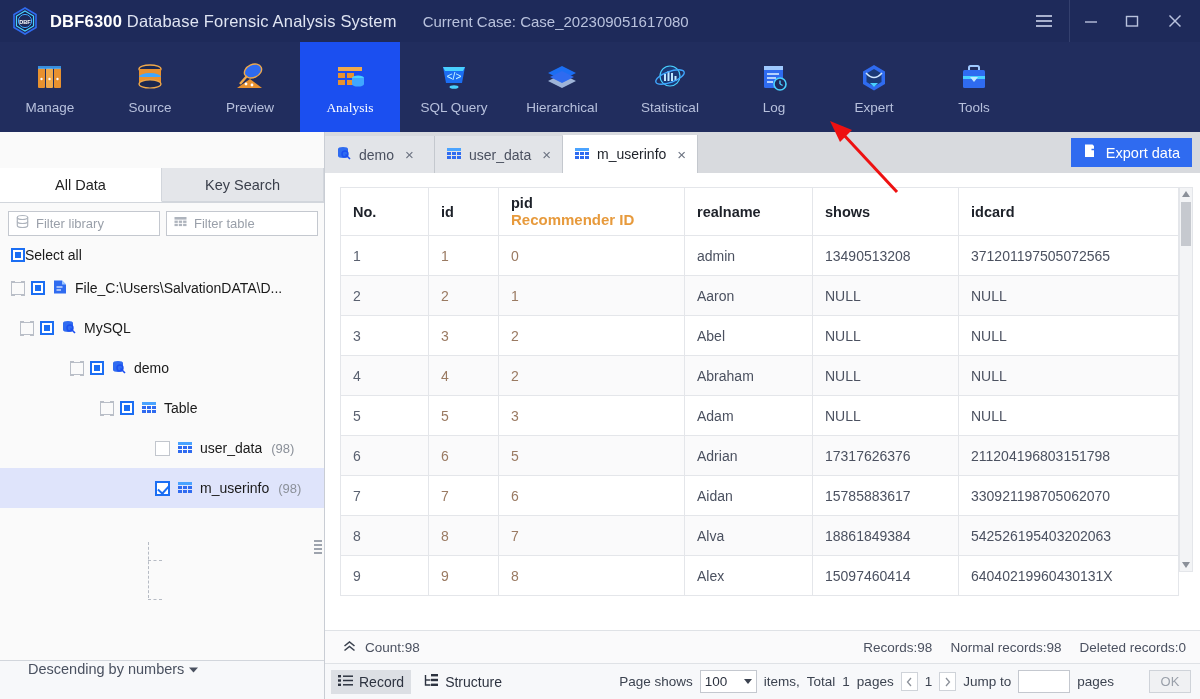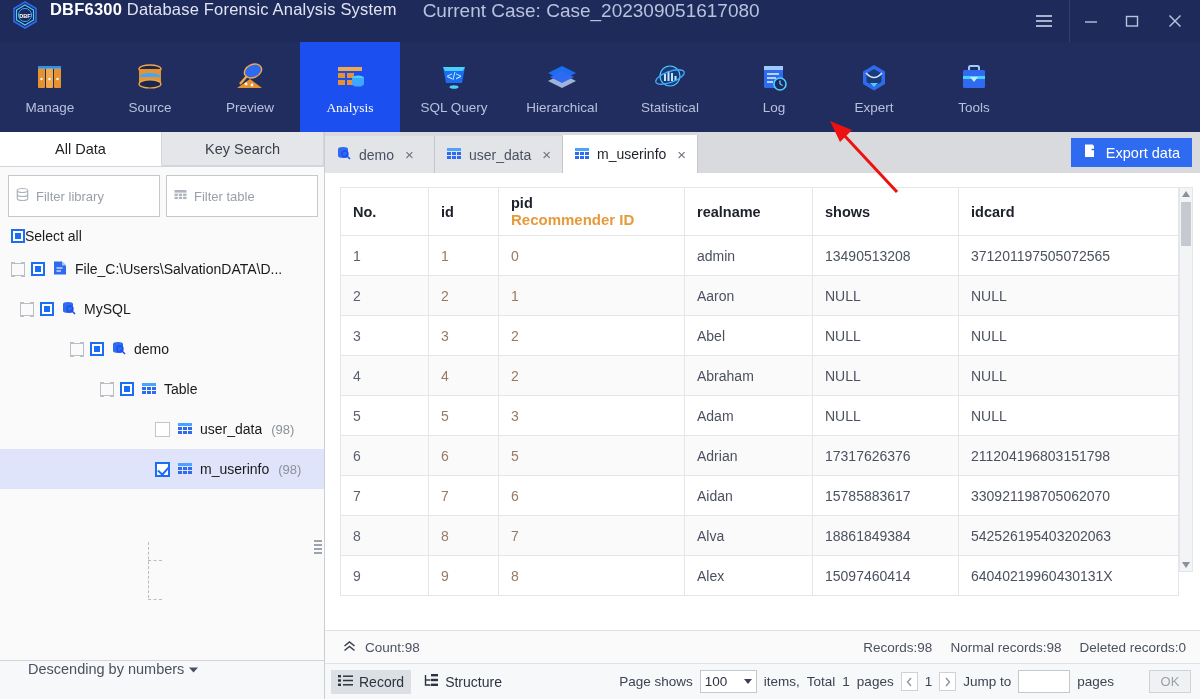--- a/index.html
+++ b/index.html
@@ -7,30 +7,30 @@
     width: 1200px; height: 699px;
     font-family: "Liberation Sans", sans-serif;
     overflow: hidden;
     background: #ffffff;
   }
   #app { position: relative; width: 1200px; height: 699px; }
 
   
   .titlebar {
     position: absolute; left: 0; top: 0; width: 1200px; height: 42px;
-    background: #1e2a5a; display: flex; 
+    background: #1e2a5a; display: flex; align-items: center;
   }
   .logo-wrap { margin-left: 10px; width: 30px; height: 30px; flex: 0 0 auto; }
   .app-title {
     margin-left: 10px; color: #dfe4f2; font-size: 16.5px; letter-spacing: .2px;
     white-space: nowrap;
   }
   .app-title b { font-weight: bold; color: #ffffff; }
   .case-label {
-    margin-left: 26px; color: #b9c2dd; font-size: 19px; white-space: nowrap;
+    margin-left: 26px; color: #b9c2dd; font-size: 15px; white-space: nowrap;
   }
   .tb-spacer { flex: 1 1 auto; }
   .tb-menu {
     width: 52px; height: 42px; display: flex; align-items: center; justify-content: center;
     color: #cdd5ec; font-size: 17px; border-right: 1px solid #34406e;
   }
   .winbtn {
     width: 41px; height: 42px; display: flex; align-items: center; justify-content: center;
     color: #b9c2dd;
   }
@@ -48,30 +48,30 @@
   .ribbon-item.wide { width: 108px; }
   .ribbon-item.active { background: #1b4ff0; color: #ffffff; font-family: Liberation Serif, serif; }
   .ribbon-ico { width: 38px; height: 36px; display: block; }
   .ribbon-label { line-height: 1; white-space: nowrap; }
 
   
   .leftpanel {
     position: absolute; left: 0; top: 132px; width: 325px; height: 567px;
     background: #fafafa; border-right: 1px solid #c9cdd4;
   }
-  .lp-tabs { display: flex; height: 35px; border-bottom: 1px solid #d2d6dc; }
+  .lp-tabs { display: flex; height: 35px; border-bottom: 1px solid #d2d6dc; margin-top: 36px; }
   .lp-tab {
     flex: 1 1 50%; display: flex; align-items: center; justify-content: center;
     font-size: 14.5px; color: #3a3f4b; background: #e4e6ea;
     border-right: 1px solid #d2d6dc; border-bottom: 1px solid #d2d6dc;
   }
   .lp-tab.active { background: #ffffff; border-bottom: 1px solid #ffffff; color: #222; }
   .lp-filters { display: flex; gap: 6px; padding: 8px 6px 4px 8px; }
   .filt {
-    flex: 1 1 50%; height: 42px; border: 1px solid #c4c8cf; background: #fff;
+    flex: 1 1 50%; height: 25px; border: 1px solid #c4c8cf; background: #fff;
     display: flex; align-items: center; gap: 6px; padding: 0 6px;
   }
   .filt .ph { color: #9aa0aa; font-size: 13px; }
   .selectall {
     display: flex; align-items: center; gap: 0; padding: 7px 0 5px 11px;
     font-size: 14px; color: #1a1a1a;
   }
   .tree { font-size: 14px; color: #1a1a1a; }
   .trow {
     height: 40px; display: flex; align-items: center; gap: 7px; white-space: nowrap;

